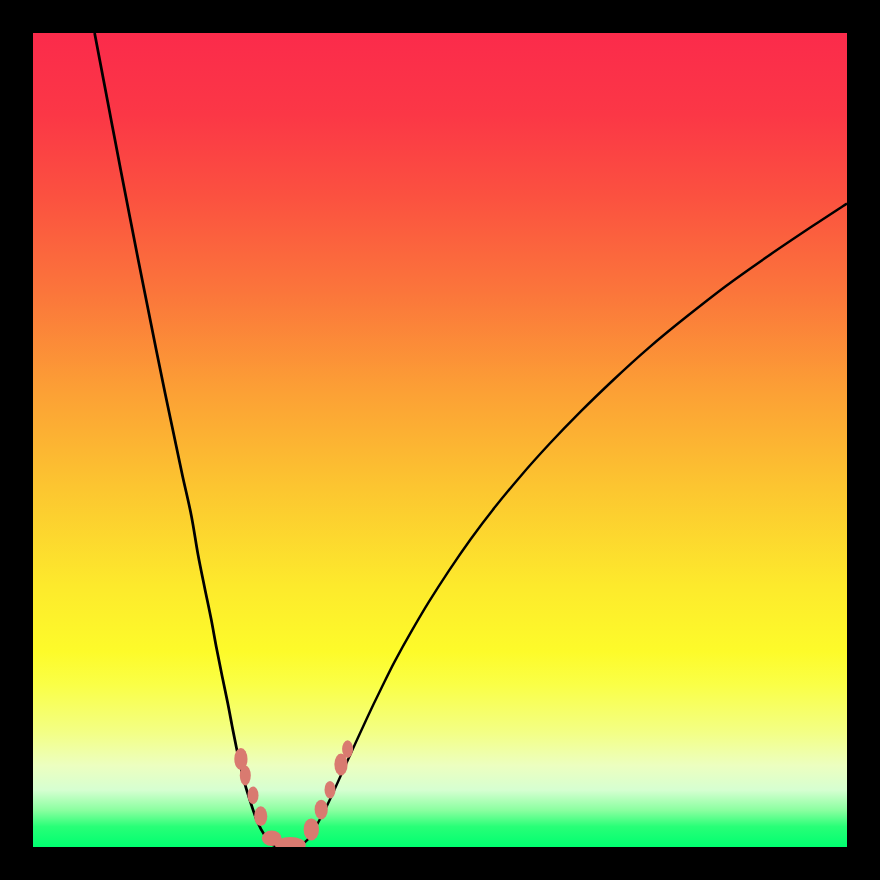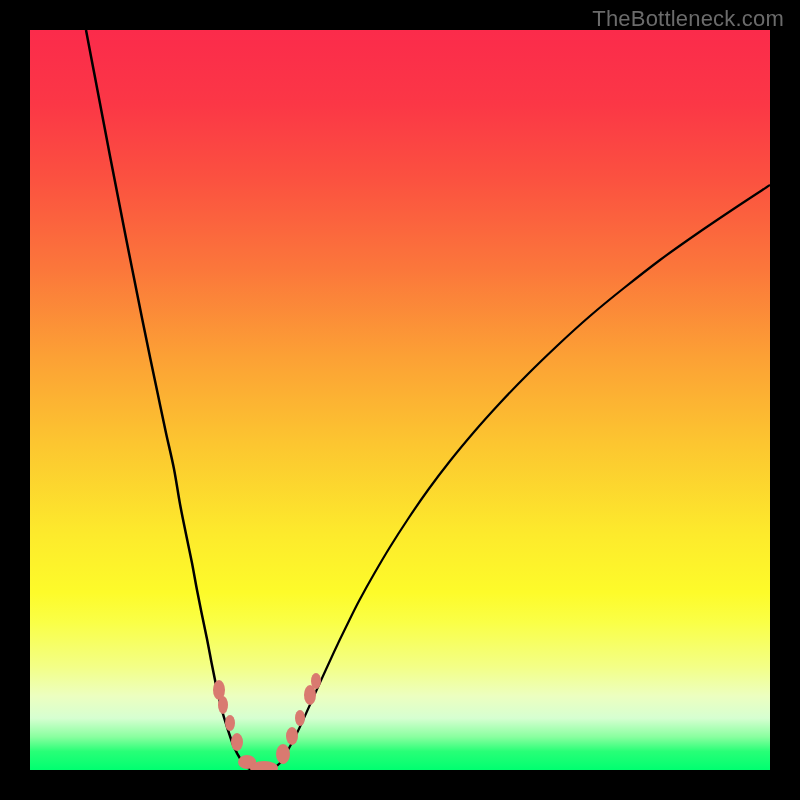--- a/index.html
+++ b/index.html
@@ -54,21 +54,20 @@
   .marker {
     fill: #d97a70;
     stroke: none;
   }
 </style>
 </head>
 <body>
 
 <div class="frame">
 
-  <div class="watermark">TheBottleneck.com</div>
 
   <div class="plot-area">
     <svg class="gradient" viewBox="0 0 740 740" preserveAspectRatio="none">
       <defs>
         <linearGradient id="bg-grad" x1="0" y1="0" x2="0" y2="1">
             <stop offset="0%" stop-color="#fb2b4b"></stop>
             <stop offset="10%" stop-color="#fb3746"></stop>
             <stop offset="20%" stop-color="#fb5140"></stop>
             <stop offset="32%" stop-color="#fb763b"></stop>
             <stop offset="44%" stop-color="#fca035"></stop>

